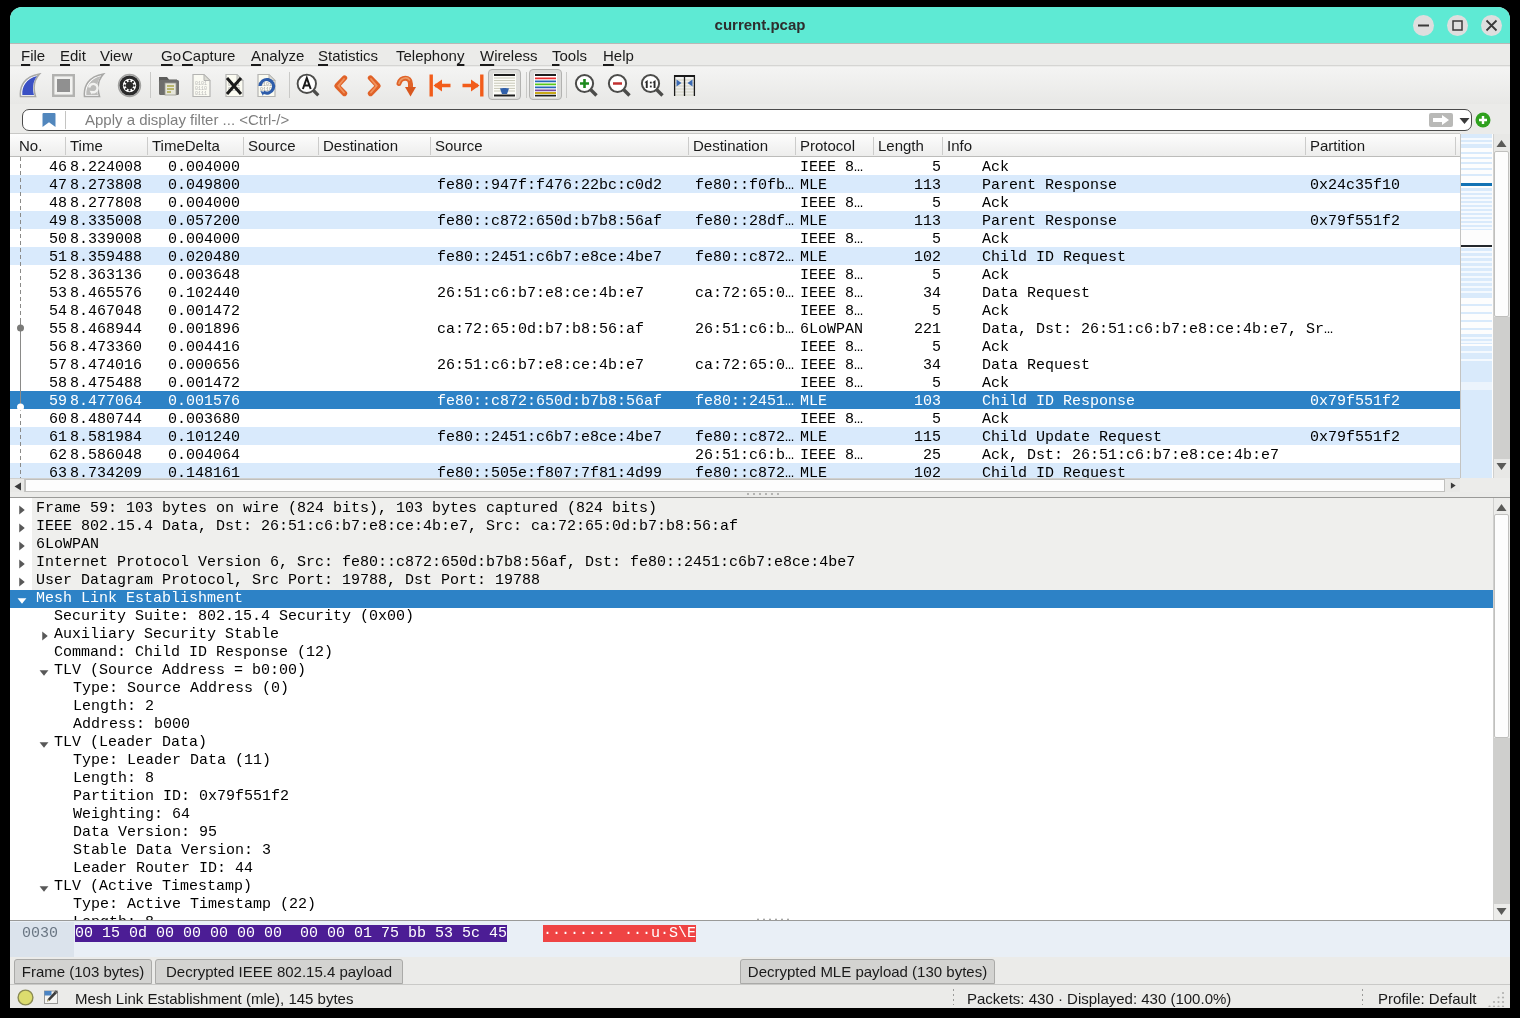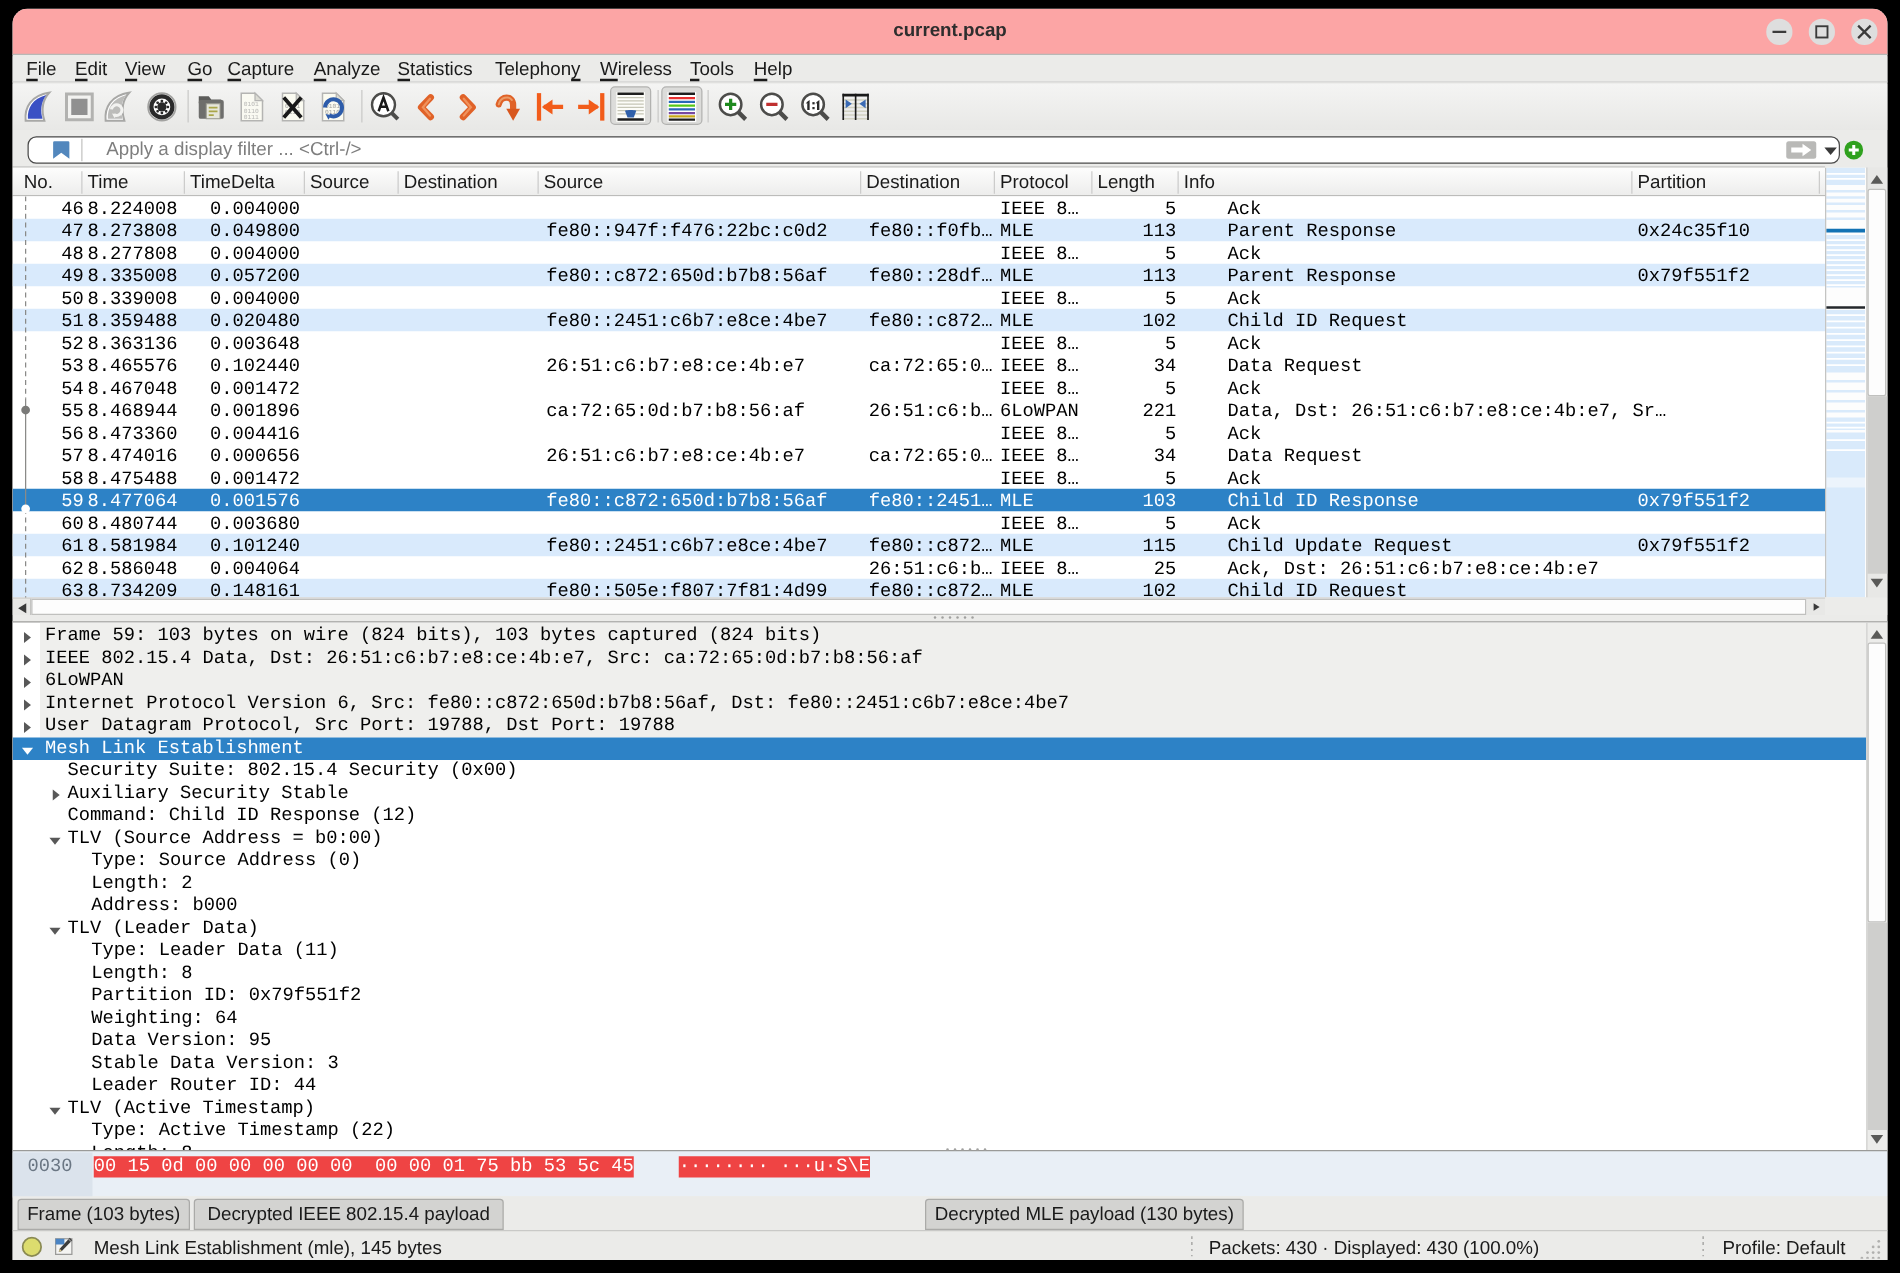--- a/index.html
+++ b/index.html
@@ -5,21 +5,21 @@
 * { margin:0; padding:0; box-sizing:border-box; }
 html,body { width:1520px; height:1018px; background:#000; overflow:hidden; }
 body { font-family:"Liberation Sans", sans-serif; }
 #win {
   position:absolute; left:10px; top:7px; width:1500px; height:1001px;
   background:#ebebe9; border-radius:12px 12px 0 0; overflow:hidden;
 }
 .abs { position:absolute; }
 
 #titlebar { position:absolute; left:0; top:0; width:1500px; height:37px;
-  background:#fca5a5; border-bottom:1px solid #b8b8b6; }
+  background:#5eead4; border-bottom:1px solid #b8b8b6; }
 #title { position:absolute; left:0; top:9px; width:1500px; text-align:center;
   font-size:15px; font-weight:bold; color:#2e2e2e; }
 .winbtn { position:absolute; top:8px; width:21px; height:21px; border-radius:50%;
   background:#dedede; }
 
 #menubar { position:absolute; left:0; top:38px; width:1500px; height:21px;
   background:#ebebe9; border-bottom:1px solid #d5d5d3; font-size:15px; color:#1a1a1a; }
 #menubar span.mi { position:absolute; top:2px; }
 #menubar u { text-decoration-thickness:2px; text-underline-offset:3px; }
 
@@ -92,21 +92,21 @@
     <svg class="abs" style="left:1403px;top:8px" width="90" height="21" viewBox="0 0 90 21">
       <line x1="5" y1="10.5" x2="16" y2="10.5" stroke="#3a3a3a" stroke-width="1.8"></line>
       <rect x="40" y="6" width="9" height="9" fill="none" stroke="#3a3a3a" stroke-width="1.5"></rect>
       <path d="M73.5 5.5 L83.5 15.5 M83.5 5.5 L73.5 15.5" stroke="#3a3a3a" stroke-width="1.8"></path>
     </svg>
   </div>
   <div id="menubar">
     <span class="mi" style="left:11px"><u>F</u>ile</span>
     <span class="mi" style="left:50px"><u>E</u>dit</span>
     <span class="mi" style="left:90px"><u>V</u>iew</span>
-    <span class="mi" style="left:140px"><u>G</u>o</span>
+    <span class="mi" style="left:151px"><u>G</u>o</span>
     <span class="mi" style="left:172px"><u>C</u>apture</span>
     <span class="mi" style="left:241px"><u>A</u>nalyze</span>
     <span class="mi" style="left:308px"><u>S</u>tatistics</span>
     <span class="mi" style="left:386px">Telephon<u>y</u></span>
     <span class="mi" style="left:470px"><u>W</u>ireless</span>
     <span class="mi" style="left:542px"><u>T</u>ools</span>
     <span class="mi" style="left:593px"><u>H</u>elp</span>
   </div>
   <div id="toolbar">
     <svg class="tico" style="left:8px" width="25" height="25" viewBox="0 0 25 25">
@@ -633,21 +633,21 @@
           <circle cx="3" cy="1.5" r="1"></circle>
           <circle cx="9" cy="1.5" r="1"></circle>
           <circle cx="15" cy="1.5" r="1"></circle>
           <circle cx="21" cy="1.5" r="1"></circle>
           <circle cx="27" cy="1.5" r="1"></circle>
           <circle cx="33" cy="1.5" r="1"></circle>
         </g>
     </svg>
     <div id="hexgutter"></div>
     <span class="hx" style="left:12px;color:#6a7683">0030</span>
-    <span class="hx" style="left:65px;background:#ef4444;color:#fff">00 15 0d 00 00 00 00 00  00 00 01 75 bb 53 5c 45</span>
+    <span class="hx" style="left:65px;background:#4c1d95;color:#fff">00 15 0d 00 00 00 00 00  00 00 01 75 bb 53 5c 45</span>
     <span class="hx" style="left:533px;background:#ef4444;color:#fff">········ ···u·S\E</span>
   </div>
   <div id="tabbar">
     <div class="tab" style="left:4px;width:138px">Frame (103 bytes)</div>
     <div class="tab" style="left:145px;width:248px">Decrypted IEEE 802.15.4 payload (70 bytes)</div>
     <div class="tab" style="left:730px;width:255px">Decrypted MLE payload (130 bytes)</div>
   </div>
   <div id="statusbar">
     <svg class="abs" style="left:7px;top:4px" width="17" height="17" viewBox="0 0 17 17">
       <circle cx="8.5" cy="8.5" r="7.4" fill="#dcdc6e" stroke="#8a8a52" stroke-width="1.4"></circle>

